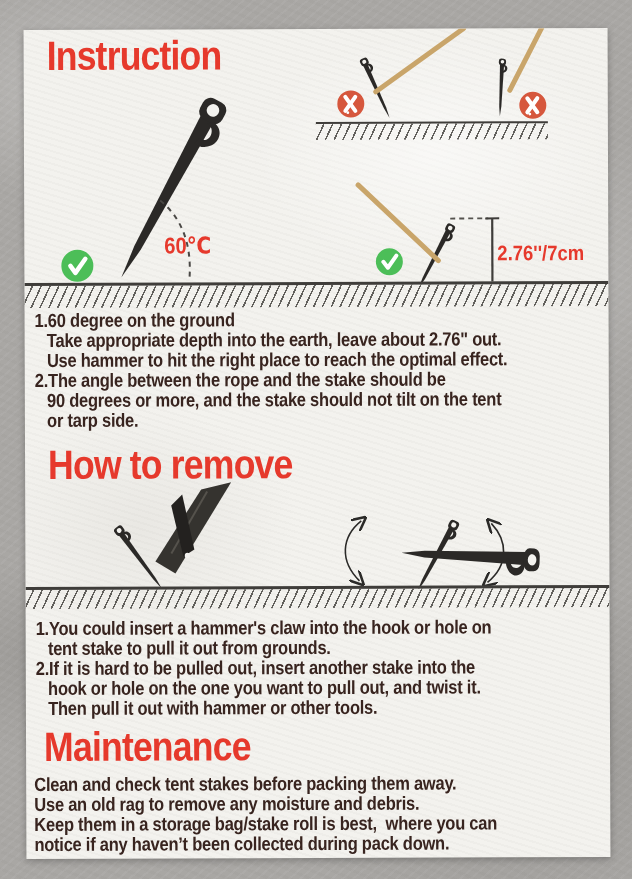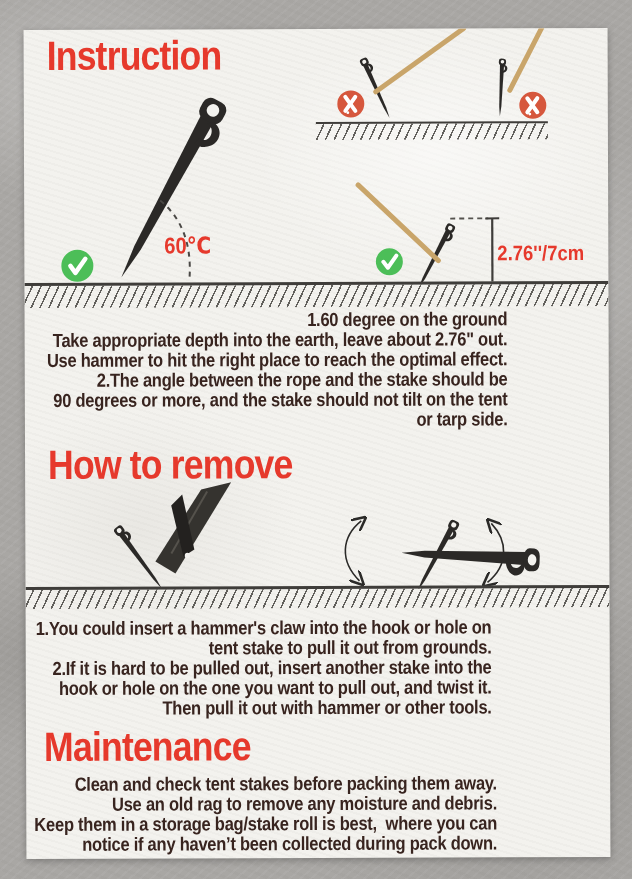--- a/index.html
+++ b/index.html
@@ -7,21 +7,20 @@
     position:relative;width:632px;height:879px;overflow:hidden;
     background-color:#a9a7a4;
     background-image:
       radial-gradient(ellipse 260px 180px at 12% 10%, rgba(255,255,255,.22), transparent 65%),
       radial-gradient(ellipse 300px 220px at 90% 30%, rgba(255,255,255,.12), transparent 60%),
       radial-gradient(ellipse 420px 300px at 80% 85%, rgba(88,86,82,.18), transparent 60%),
       radial-gradient(ellipse 200px 160px at 5% 75%, rgba(88,86,82,.14), transparent 60%),
       repeating-linear-gradient(23deg, rgba(120,118,114,.05) 0 3px, transparent 3px 8px),
       repeating-linear-gradient(-41deg, rgba(255,255,255,.05) 0 2px, transparent 2px 7px);
     font-family:"Liberation Sans","DejaVu Sans",sans-serif;
-    text-align:right;
   }
   #card{
     position:absolute;left:25px;top:29px;width:584px;height:829px;
     background-color:#f3f2ee;
     background-image:
       radial-gradient(ellipse 300px 200px at 70% 15%, rgba(255,255,255,.5), transparent 60%),
       radial-gradient(ellipse 260px 200px at 20% 60%, rgba(205,202,196,.25), transparent 60%),
       repeating-linear-gradient(17deg, rgba(150,148,142,.05) 0 2px, transparent 2px 6px);
     transform:rotate(-0.2deg);
     box-shadow:0 2px 7px rgba(0,0,0,.28);

